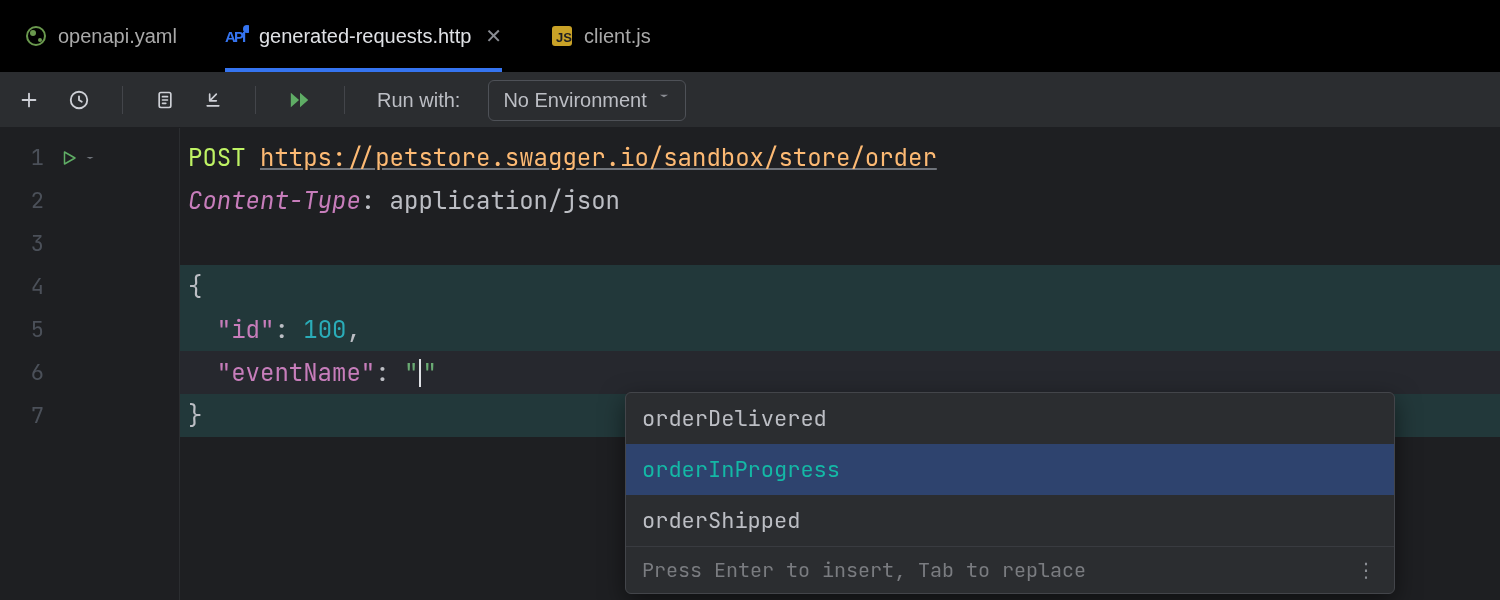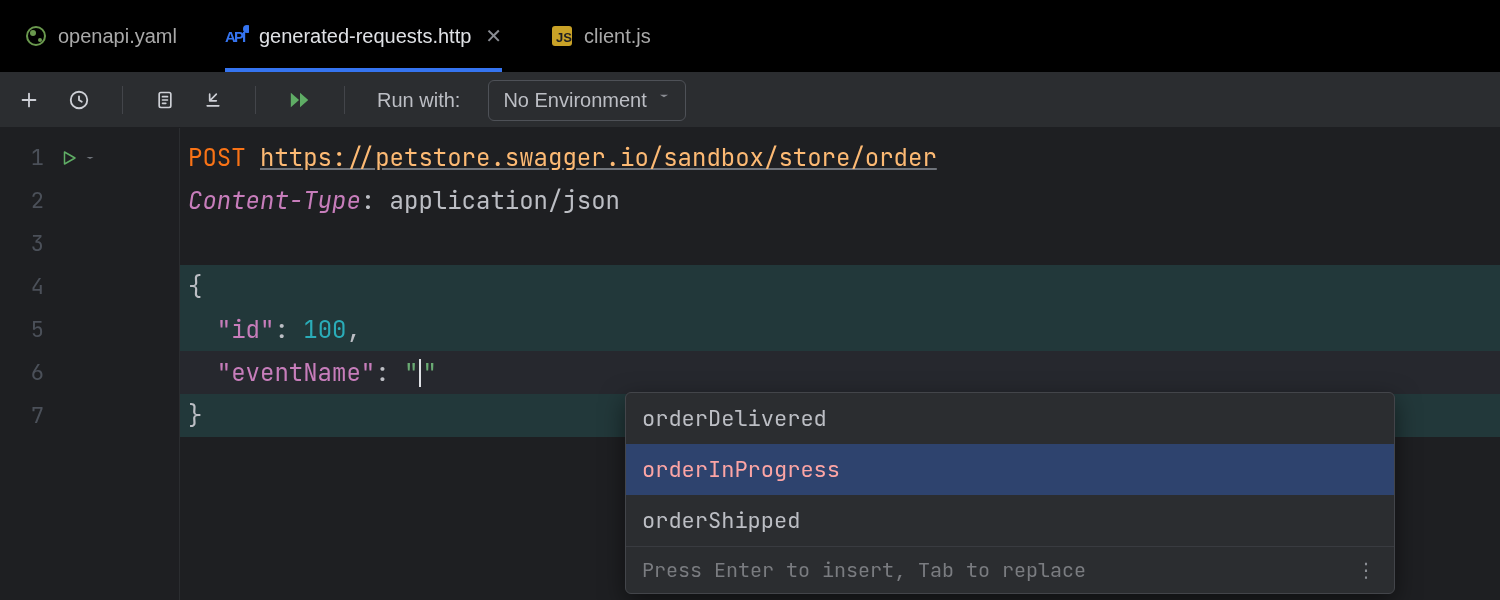--- a/index.html
+++ b/index.html
@@ -92,21 +92,21 @@
   }
   .cline {
     height:43px;
     display:flex;
     align-items:center;
     padding-left:8px;
     white-space:pre;
   }
   .hl-body { background:#22383a;}
   .hl-curr { background:#26282e;}
-  .tok-method { color:#f97316; }
+  .tok-method { color:#bef264; }
   .tok-url { color:#fdba74; text-decoration: underline; text-decoration-color:#6f737a;}
   .tok-header { color:#c77dbb; font-style: italic;}
   .tok-gray  { color:#bcbec4; }
   .tok-brace { color:#bcbec4; }
   .tok-key   { color:#c77dbb; }
   .tok-num   { color:#2aacb8; }
   .tok-str   { color:#6aab73; }
   .caret {
     display:inline-block;
     width:2px; height:28px;
@@ -124,21 +124,21 @@
     box-shadow:0 8px 24px rgba(0,0,0,.5);
     overflow:hidden;
   }
   .popup-item {
     padding:11px 16px;
     font-size:22px;
     color:#bcbec4;
     font-family: ui-monospace, "JetBrains Mono", Consolas, monospace;
     cursor:pointer;
   }
-  .popup-item.selected { background:#2e436e; color:#fca5a5;}
+  .popup-item.selected { background:#2e436e; color:#14b8a6;}
   .popup-footer {
     border-top:1px solid #393b40;
     padding:10px 16px;
     font-size:20px;
     color:#7a7c80;
     display:flex;
     justify-content:space-between;
   }
   .more-dots{ letter-spacing:2px; color:#8a8d93;}
   svg { display:block; }

